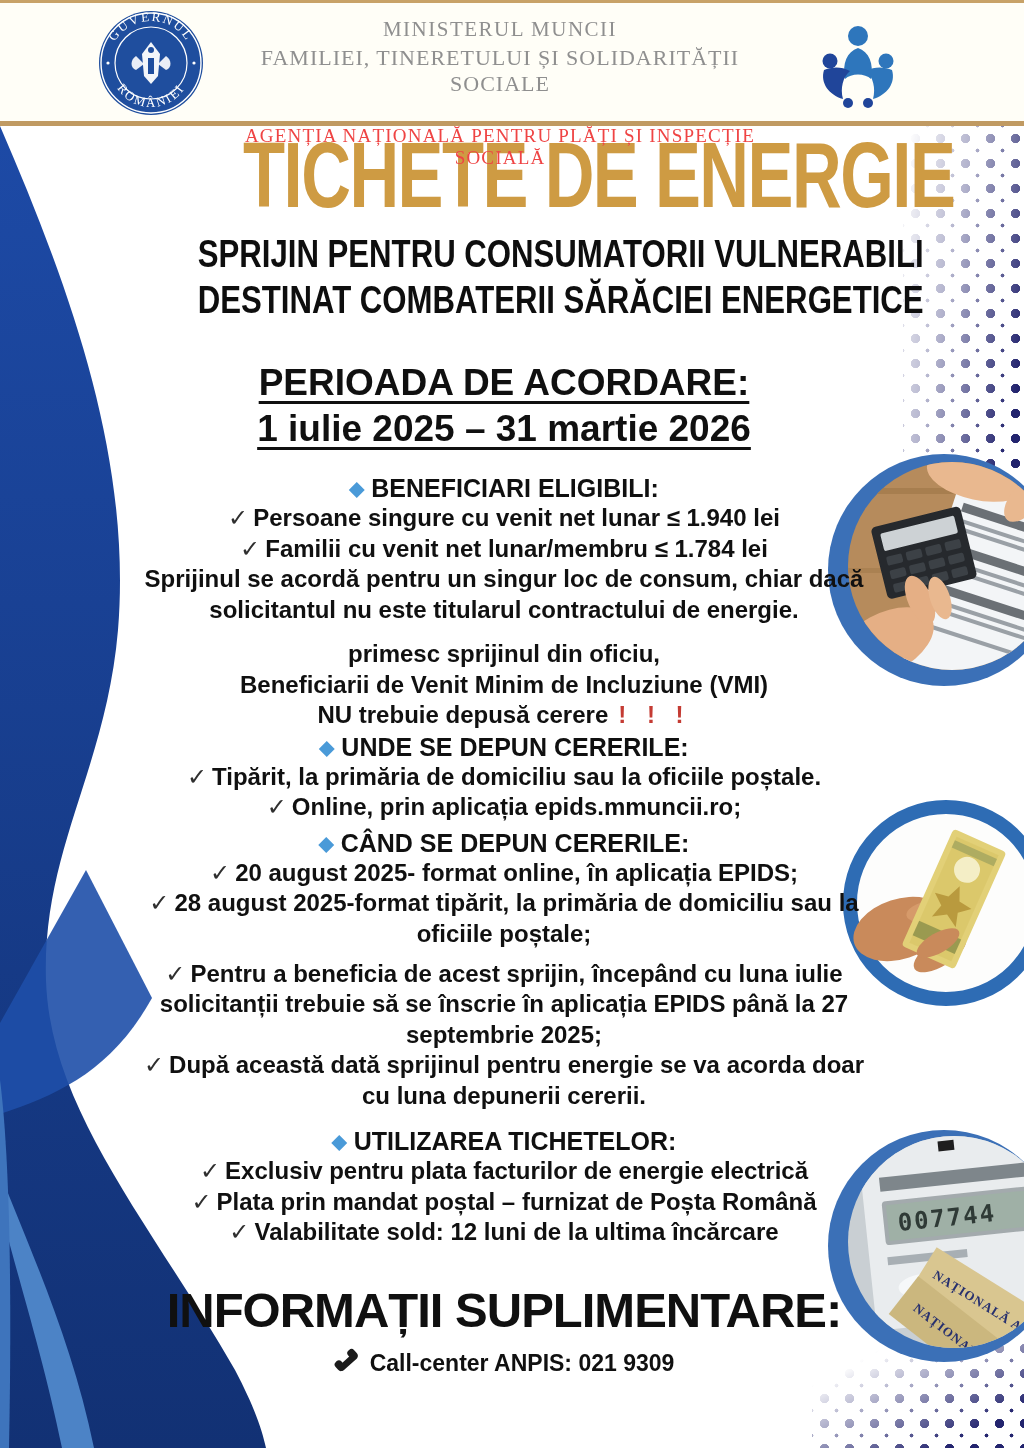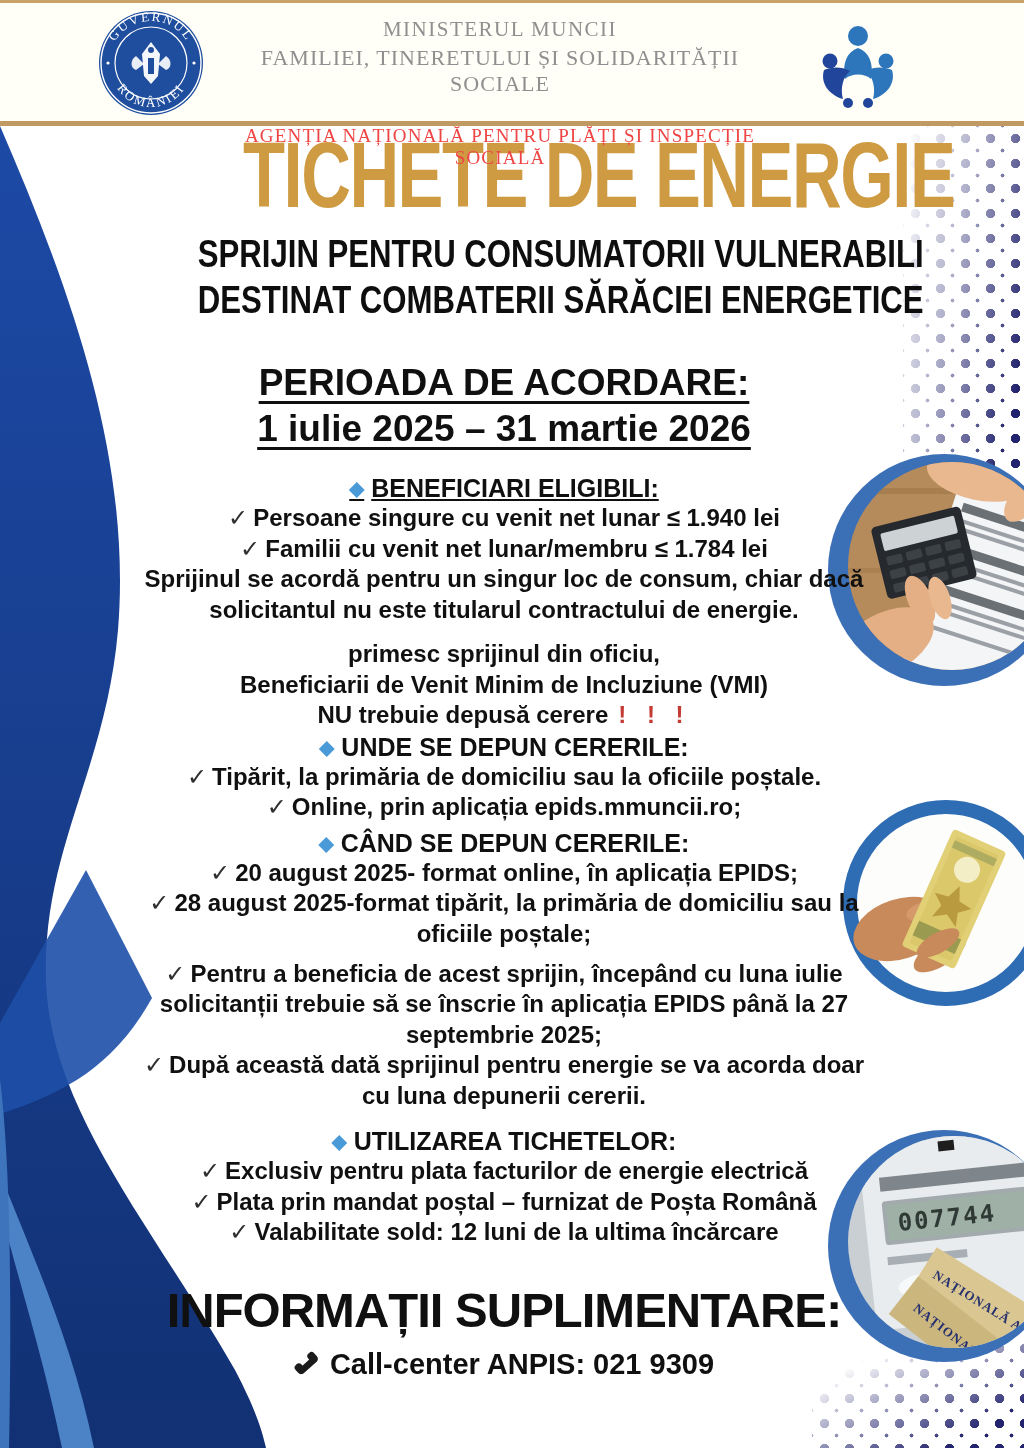--- a/index.html
+++ b/index.html
@@ -51,21 +51,21 @@
   .line{font-size:24px;font-weight:700;line-height:1.27;}
   .check{color:#2F2F2F;font-weight:400;margin-right:5px;}
   .note{margin:0 auto;max-width:742px;}
   .mw710{margin:0 auto;max-width:710px;}
   .mw760{margin:0 auto;max-width:762px;}
   .mw720{margin:0 auto;max-width:722px;}
   .vmi{margin-top:14px;}
   .excl{color:#C43B33;letter-spacing:7px;margin-left:10px;font-weight:700;}
   .gap-s{margin-top:10px;}
   .info-h{margin-top:34px;font-size:49px;font-weight:700;letter-spacing:-1px;}
-  .contact{font-size:29px;font-weight:700;margin-top:10px;}
+  .contact{font-size:23px;font-weight:700;margin-top:10px;}
   .cicon{display:inline-block;vertical-align:-4px;margin-right:9px;}
 </style>
 </head>
 <body>
 
 <div class="page">
 
   <svg class="wave" viewBox="0 0 300 1330" aria-hidden="true">
     <defs>
       <linearGradient id="gwave" x1="0" y1="0" x2="0" y2="1">
@@ -237,21 +237,21 @@
       <span class="cond2">SPRIJIN PENTRU CONSUMATORII VULNERABILI</span><br>
       <span class="cond2">DESTINAT COMBATERII SĂRĂCIEI ENERGETICE</span>
     </div>
 
     <div class="period">
       <div><span class="u">PERIOADA DE ACORDARE:</span></div>
       <div><span class="u">1 iulie 2025 – 31 martie 2026</span></div>
     </div>
 
 
-    <div class="sec-h" style="margin-top:22px;text-decoration:underline;">
+    <div class="sec-h" style="margin-top:22px;">
       <span class="bullet">◆</span><span>BENEFICIARI ELIGIBILI:</span>
     </div>
     <div class="line"><span class="check">✓</span><span>Persoane singure cu venit net lunar ≤ 1.940 lei</span></div>
     <div class="line"><span class="check">✓</span><span>Familii cu venit net lunar/membru ≤ 1.784 lei</span></div>
     <div class="line note">Sprijinul se acordă pentru un singur loc de consum, chiar dacă solicitantul nu este titularul contractului de energie.</div>
 
     <div class="vmi">
       <div class="line">primesc sprijinul din oficiu,</div>
       <div class="line">Beneficiarii de Venit Minim de Incluziune (VMI)</div>
       <div class="line"><span>NU trebuie depusă cerere</span><span class="excl">! ! !</span></div>

